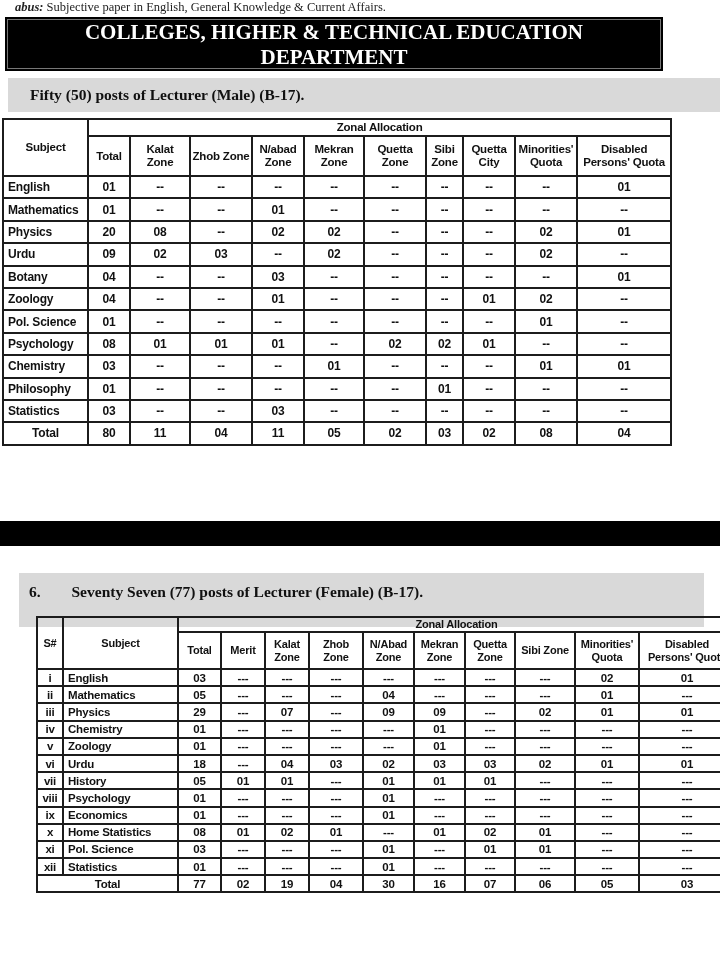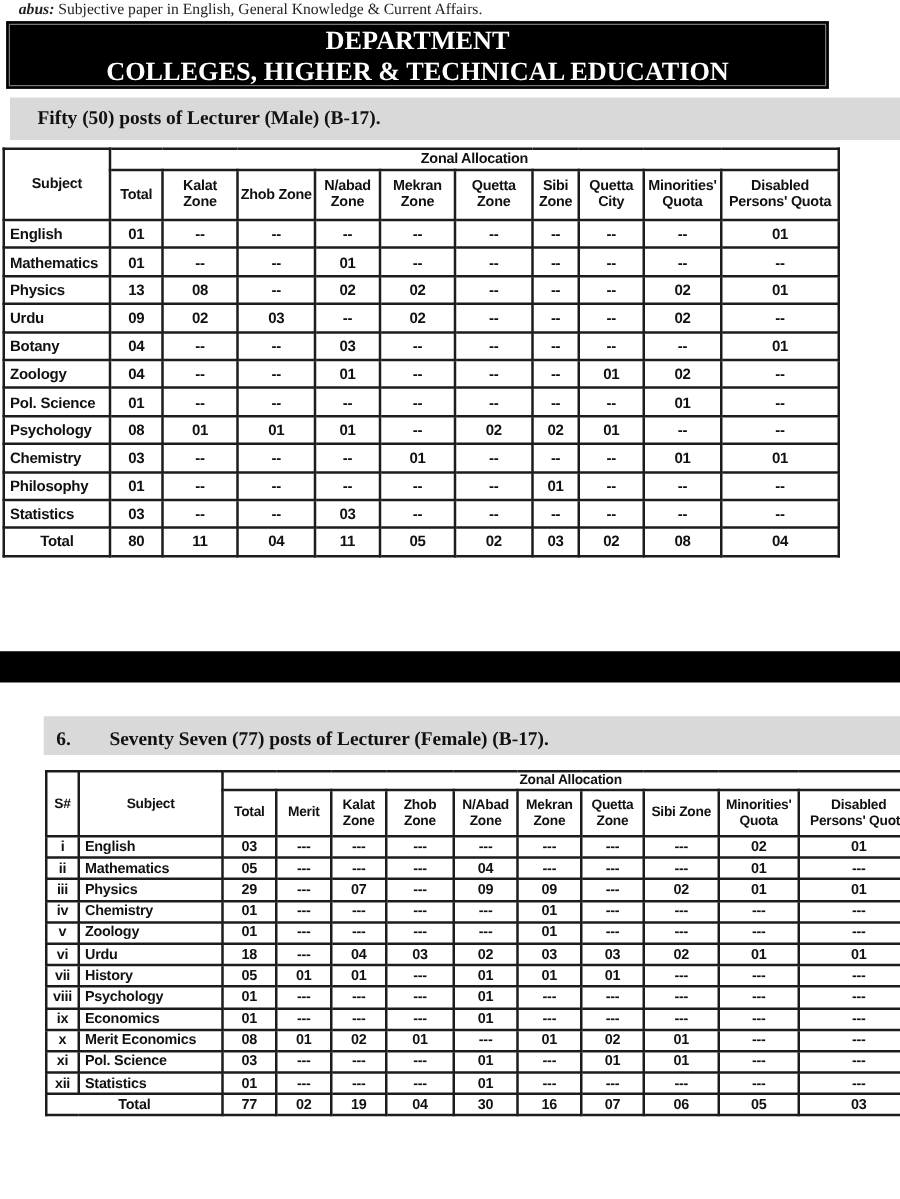--- a/index.html
+++ b/index.html
@@ -24,21 +24,21 @@
     font-size:21px; line-height:25px; text-align:center;
     padding-top:3px;
     box-shadow: inset 0 0 0 2px #000, inset 0 0 0 3px #777;
   }
   .gray-bar {
     position:absolute; background:#d9d9d9;
     font-family:"Liberation Serif", serif; font-weight:bold;
     font-size:15.5px; color:#111;
   }
   .bar1 { left:8px; top:78px; width:720px; height:34px; line-height:34px; padding-left:22px;font-family:Liberation Serif, serif; }
-  .bar2 { left:35px; top:573px; width:685px; height:31px; line-height:38px; }
+  .bar2 { left:19px; top:573px; width:685px; height:54px; line-height:38px; }
   .bar2 .sec-no { display:inline-block; padding-left:10px; }
   .bar2 .sec-heading { display:inline-block; margin-left:27px; }
   .band { position:absolute; left:0; top:521px; width:720px; height:25px; background:#000; }
 
   table { border-collapse:collapse; table-layout:fixed; position:absolute; }
   th, td {
     border:2px solid #1c1c1c;
     font-weight:bold; text-align:center; vertical-align:middle;
     padding:0 1px; overflow:hidden; letter-spacing:-0.2px;
   }
@@ -56,22 +56,22 @@
   .t2 tbody td, .t2 tfoot td { height:17.2px; }
   .t2 td.subj { text-align:left; padding-left:4px; }
   .t2 th .narrow { display:inline-block; max-width:80px; }
 </style>
 </head>
 <body>
 
 <div class="top-note"><span class="prefix">abus:</span><span> Subjective paper in English, General Knowledge &amp; Current Affairs.</span></div>
 
 <div class="banner">
+  <div>COLLEGES, HIGHER &amp; TECHNICAL EDUCATION</div>
   <div>DEPARTMENT</div>
-  <div>COLLEGES, HIGHER &amp; TECHNICAL EDUCATION</div>
 </div>
 
 <div class="gray-bar bar1">Fifty (50) posts of Lecturer (Male) (B-17).</div>
 
 <table class="t1">
   <colgroup>
     <col style="width:85px">
       <col style="width:42px">
       <col style="width:60px">
       <col style="width:62px">
@@ -126,21 +126,21 @@
         <td>--</td>
         <td>--</td>
         <td>--</td>
         <td>--</td>
         <td>--</td>
         <td>--</td>
       </tr>
 
       <tr>
         <td class="subj">Physics</td>
-        <td>13</td>
+        <td>20</td>
         <td>08</td>
         <td>--</td>
         <td>02</td>
         <td>02</td>
         <td>--</td>
         <td>--</td>
         <td>--</td>
         <td>02</td>
         <td>01</td>
       </tr>
@@ -447,21 +447,21 @@
         <td>01</td>
         <td>---</td>
         <td>---</td>
         <td>---</td>
         <td>---</td>
         <td>---</td>
       </tr>
 
       <tr>
         <td>x</td>
-        <td class="subj">Merit Economics</td>
+        <td class="subj">Home Statistics</td>
         <td>08</td>
         <td>01</td>
         <td>02</td>
         <td>01</td>
         <td>---</td>
         <td>01</td>
         <td>02</td>
         <td>01</td>
         <td>---</td>
         <td>---</td>

